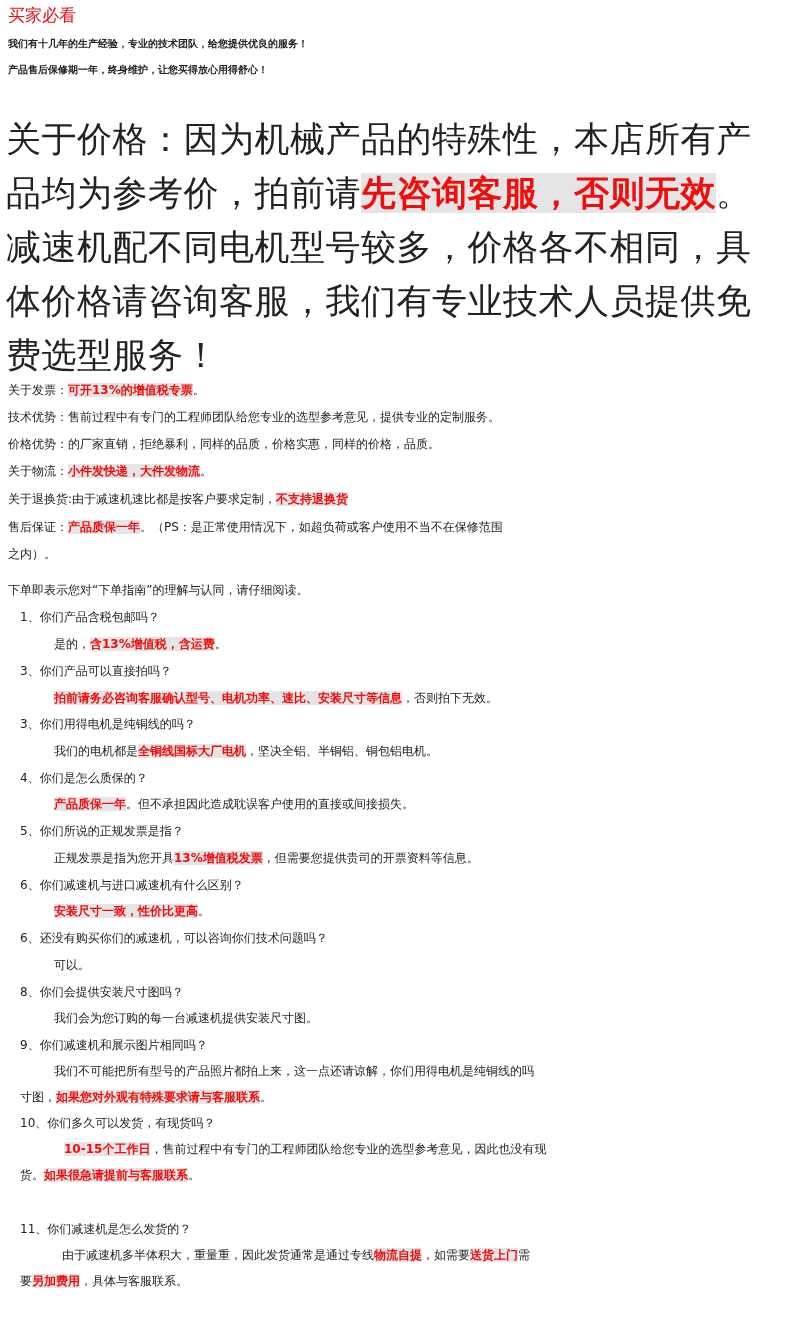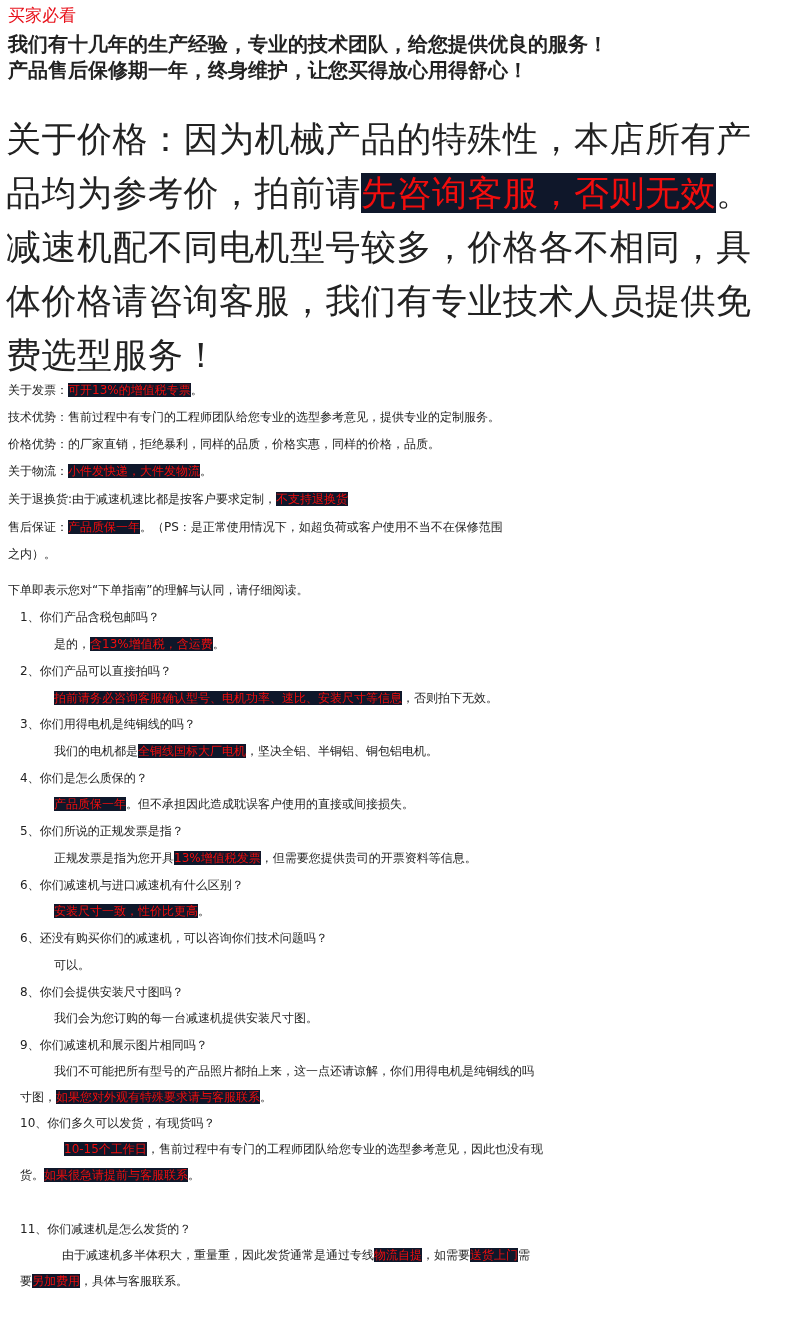--- a/index.html
+++ b/index.html
@@ -6,27 +6,27 @@
     body {
       width: 790px;
       height: 1319px;
       overflow: hidden;
       position: relative;
       font-family: "DejaVu Sans", sans-serif;
       color: #1a1a1a;
     }
     .line { position: absolute; left: 8px; white-space: nowrap; }
     .title { top: 4px; font-size: 17px; color: #e8101a; line-height: 22px; }
-    .intro { font-size: 20px; font-weight: bold; color: #222; line-height: 22px; text-align: center; }
+    .intro { font-size: 10px; font-weight: bold; color: #222; line-height: 22px; text-align: center; }
     .big { font-size: 35px; line-height: 54px; color: #222; left: 6px; letter-spacing: 0.5px; }
     .mid { font-size: 12px; line-height: 26px; color: #222; }
     .hl {
-      background: #0f172a;
+      background: #e5e5e5;
       color: #f20d0d;
-      font-weight: normal;
+      font-weight: bold;
       text-align: center;
     }
     .indent1 { left: 42px; }
     .indent3 { left: 52px; }
     .q { font-size: 12px; line-height: 26px; color: #222; margin-left: 12px; }
   </style>
 </head>
 <body>
 
 <div class="line title">买家必看</div>
@@ -60,21 +60,21 @@
   <span>售后保证：</span><span class="hl">产品质保一年</span><span>。（PS：是正常使用情况下，如超负荷或客户使用不当不在保修范围</span>
 </div>
 <div class="line mid" style="top:541px;">之内）。</div>
 
 <div class="line mid" style="top:577px;">下单即表示您对“下单指南”的理解与认同，请仔细阅读。</div>
 
 <div class="line q" style="top:604px;">1、你们产品含税包邮吗？</div>
 <div class="line q indent1" style="top:631px;">
   <span>是的，</span><span class="hl">含13%增值税，含运费</span><span>。</span>
 </div>
-<div class="line q" style="top:658px;">2、你们产品可以直接拍吗？</div>
+<div class="line q" style="top:658px;">3、你们产品可以直接拍吗？</div>
 <div class="line q indent1" style="top:685px;">
   <span class="hl">拍前请务必咨询客服确认型号、电机功率、速比、安装尺寸等信息</span><span>，否则拍下无效。</span>
 </div>
 <div class="line q" style="top:711px;">3、你们用得电机是纯铜线的吗？</div>
 <div class="line q indent1" style="top:738px;">
   <span>我们的电机都是</span><span class="hl">全铜线国标大厂电机</span><span>，坚决全铝、半铜铝、铜包铝电机。</span>
 </div>
 <div class="line q" style="top:765px;">4、你们是怎么质保的？</div>
 <div class="line q indent1" style="top:791px;">
   <span class="hl">产品质保一年</span><span>。但不承担因此造成耽误客户使用的直接或间接损失。</span>

